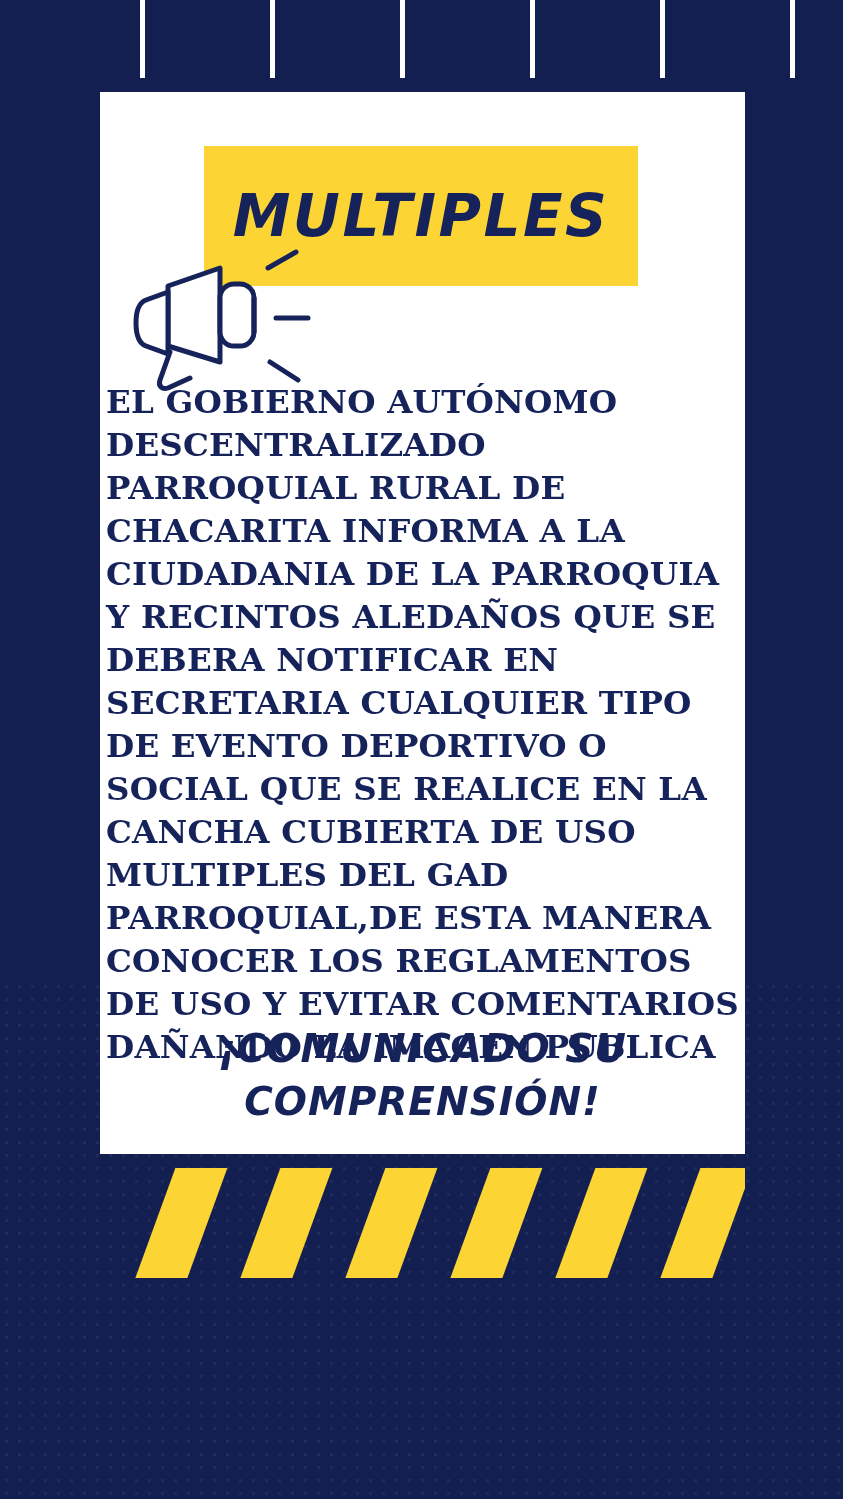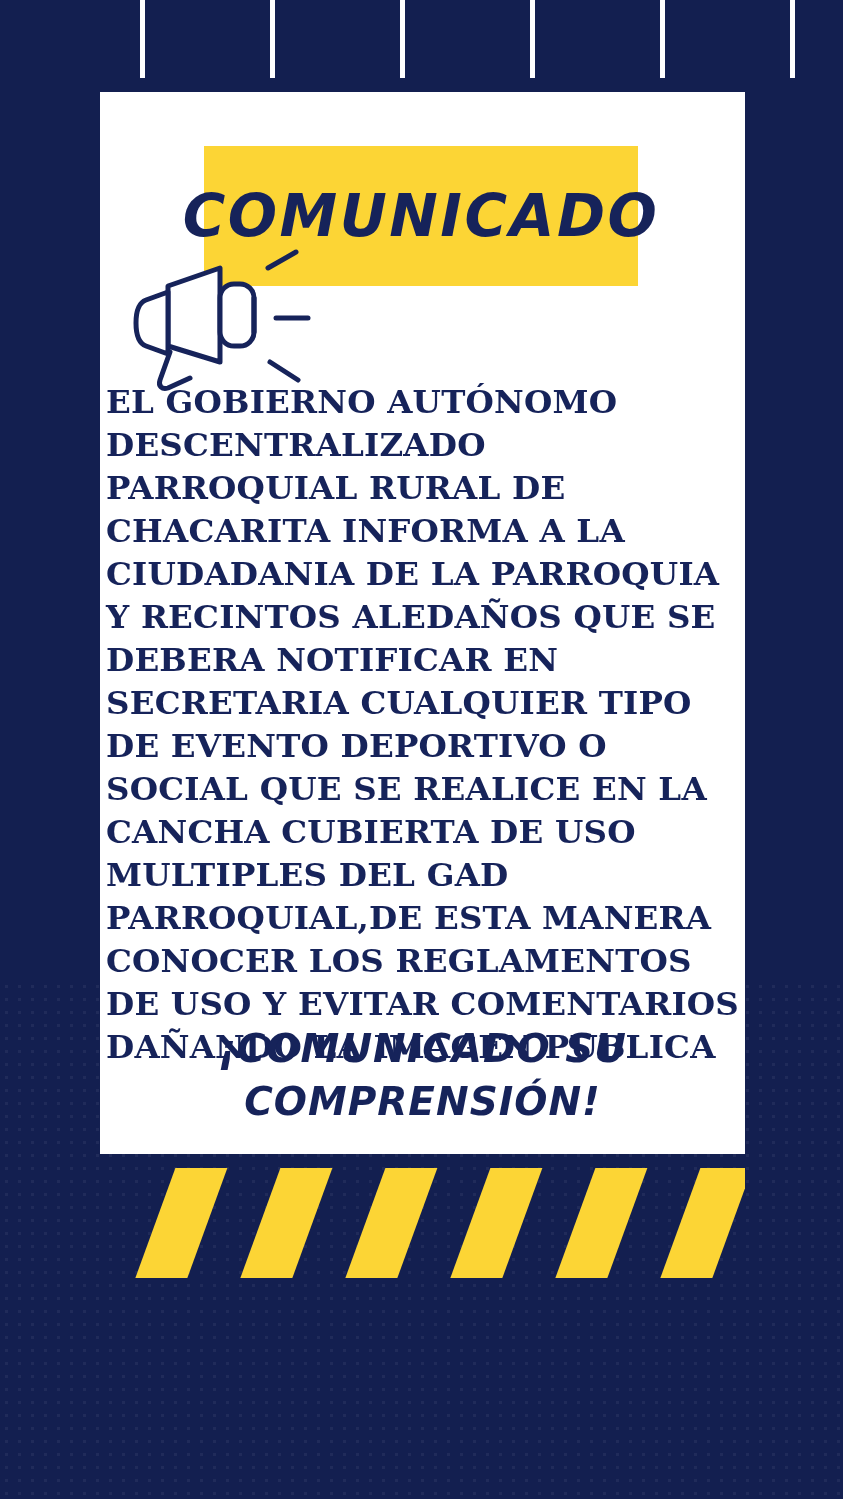--- a/index.html
+++ b/index.html
@@ -157,21 +157,21 @@
     <div class="tick" style="left:270px;"></div>
     <div class="tick" style="left:400px;"></div>
     <div class="tick" style="left:530px;"></div>
     <div class="tick" style="left:660px;"></div>
     <div class="tick" style="left:790px;"></div>
   </div>
 
   <div class="card">
 
     <div class="title-band"></div>
-    <div class="title-text">COMUNICADO</div>
+    <div class="title-text">MULTIPLES</div>
 
     <div class="megaphone">
       <svg viewBox="0 0 210 170" width="210" height="170" fill="none" stroke="#16235a" stroke-width="5" stroke-linecap="round" stroke-linejoin="round">
 
         <path d="M112 28 L112 122 L60 106 L60 46 Z" fill="#ffffff"></path>
 
         <rect x="112" y="44" width="34" height="62" rx="14" fill="#ffffff"></rect>
         <path d="M146 58 L146 92"></path>
 
         <path d="M60 52 L38 60 C30 63 28 72 28 83 C28 94 30 103 38 106 L60 114 Z" fill="#ffffff"></path>

